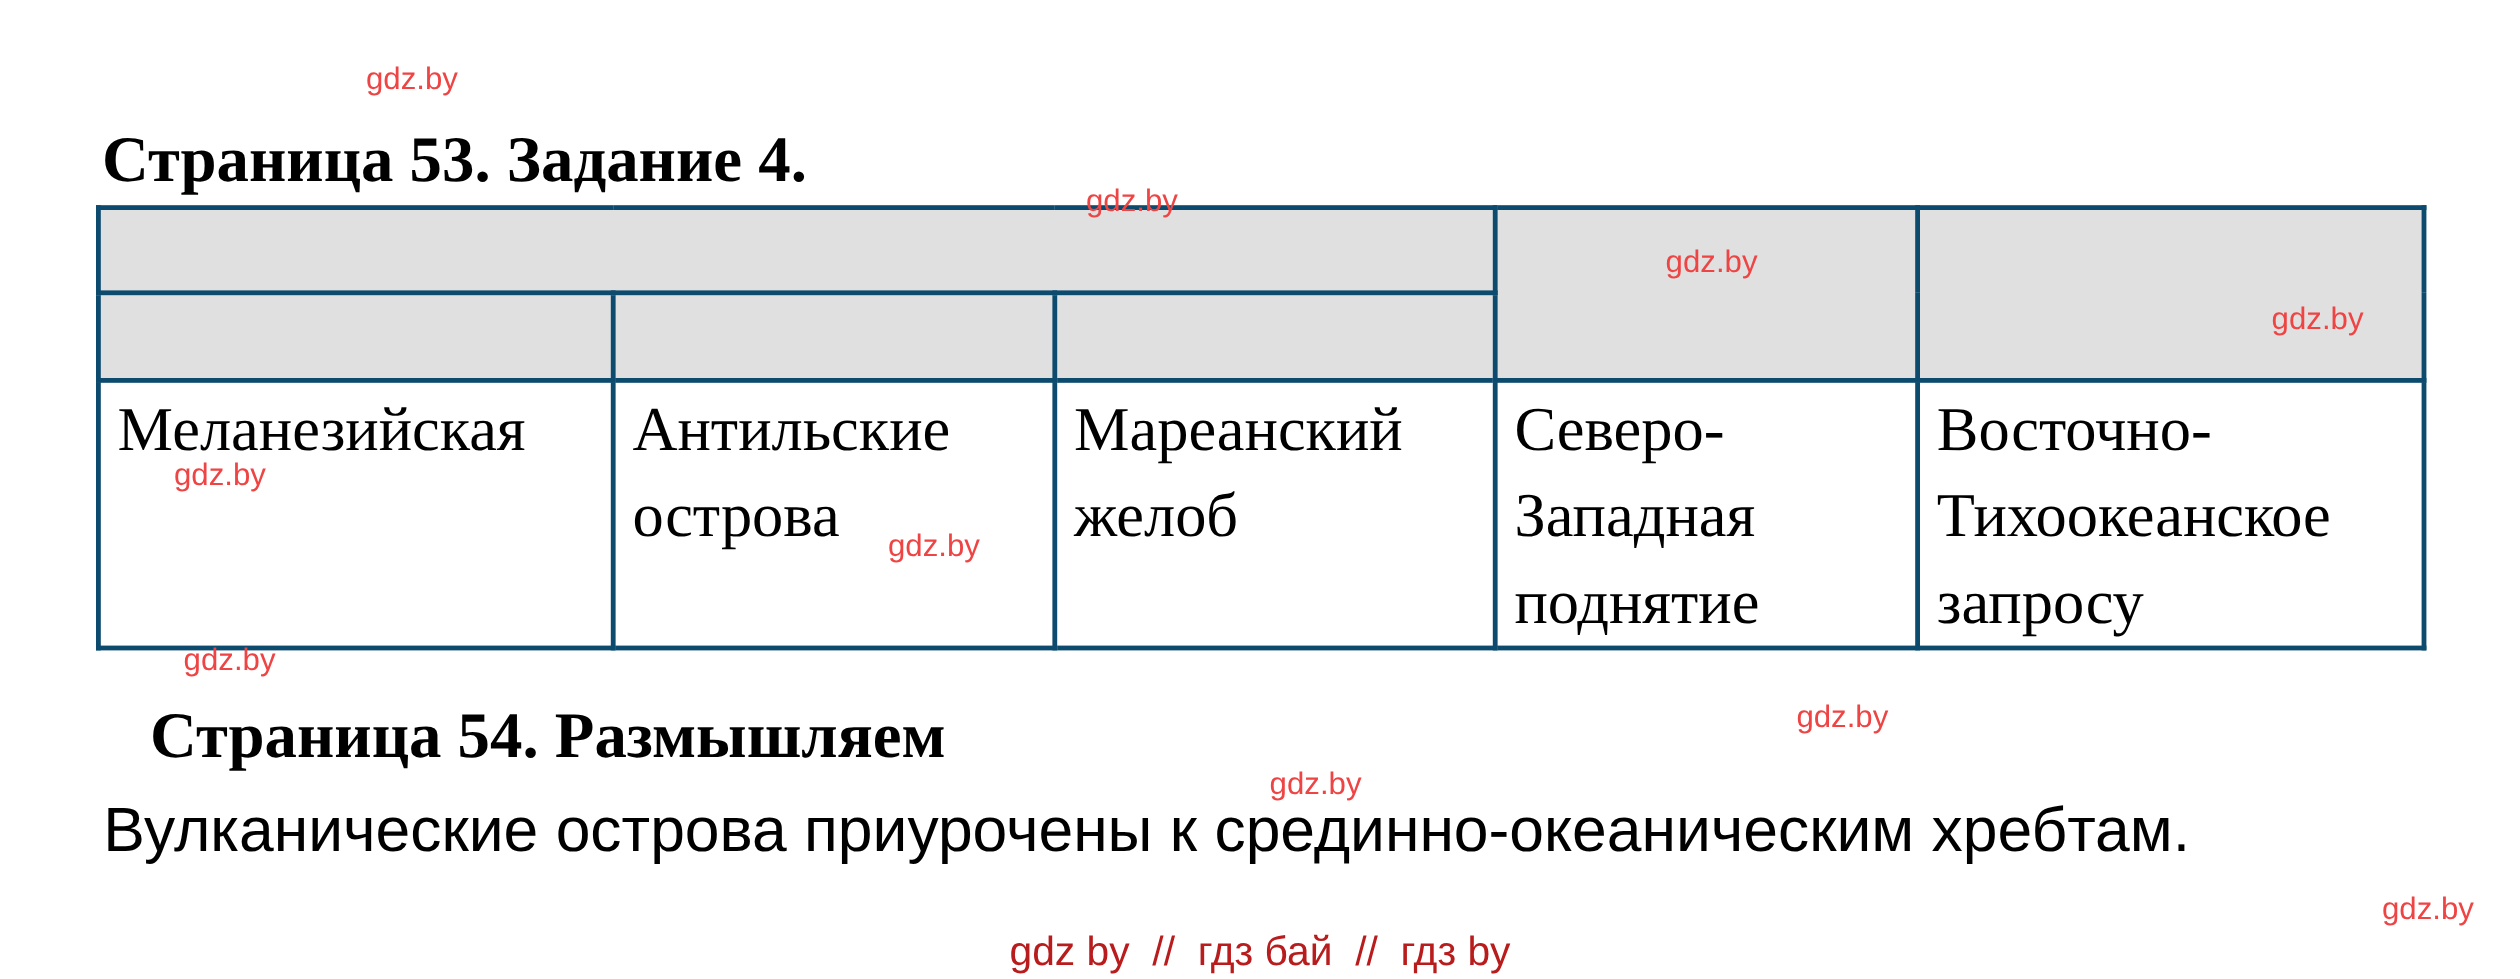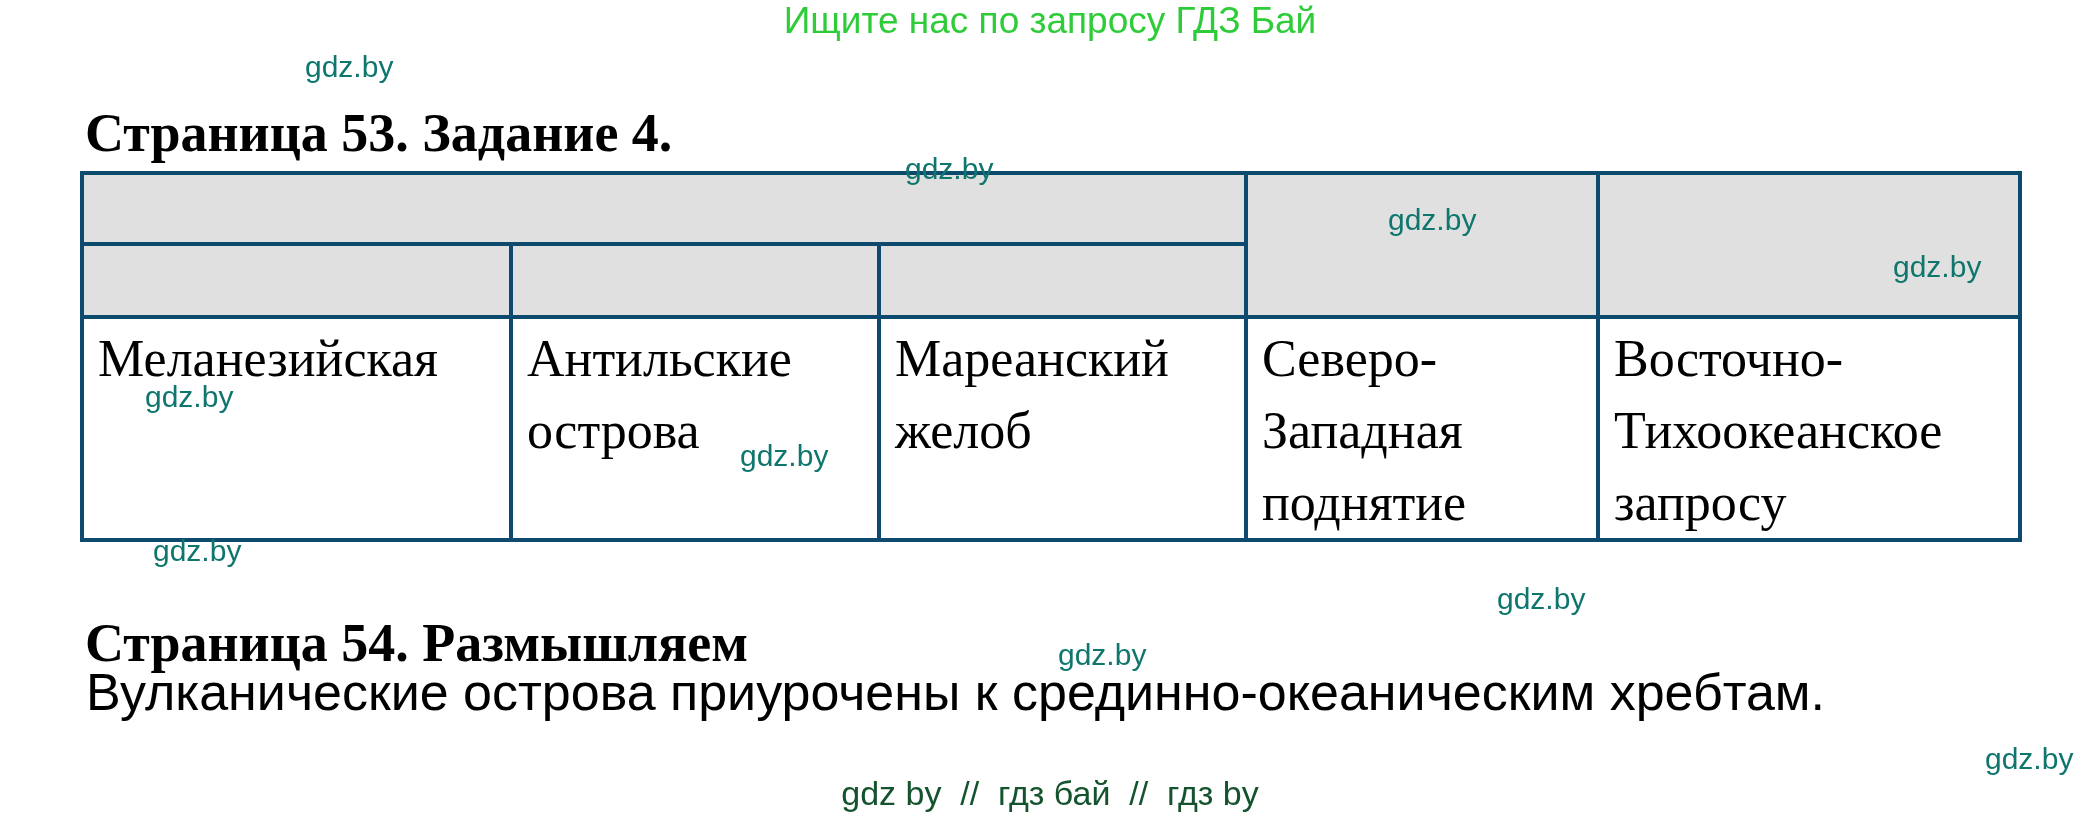--- a/index.html
+++ b/index.html
@@ -26,21 +26,21 @@
     position: absolute;
     left: 85px;
     margin: 0;
     font-family: "Liberation Serif", serif;
     font-weight: 700;
     font-size: 54px;
     line-height: 1.0;
     white-space: nowrap;
   }
   .heading-1 { top: 106px; }
-  .heading-2 { top: 616px; }
+  .heading-2 { top: 586px; margin-left: 40px; }
   .answer-sentence {
     position: absolute;
     left: 86px;
     top: 666px;
     margin: 0;
     font-family: Liberation Sans, sans-serif;
     font-size: 52px;
     line-height: 1.0;
     white-space: nowrap;
   }
@@ -64,52 +64,51 @@
   .answer-table td.data-cell {
     background: #ffffff;
     font-family: "Liberation Serif", serif;
     font-size: 52px;
     line-height: 1.38;
     padding: 4px 10px 0 14px;
   }
   .wm {
     position: absolute;
     font-family: "Liberation Sans", sans-serif;
-    font-size: 30px;
-    color: #0f766e;
+    font-size: 26px;
+    color: #ef4444;
     line-height: 1.0;
     z-index: 3;
     white-space: nowrap;
   }
   .wm-top            { left: 305px;  top: 52px;  }
   .wm-above-table    { left: 905px;  top: 154px; }
   .wm-col4-header    { left: 1388px; top: 205px; }
   .wm-col5-header    { left: 1893px; top: 252px; }
   .wm-cell-1         { left: 145px;  top: 382px; }
   .wm-cell-2         { left: 740px;  top: 441px; }
   .wm-below-table    { left: 153px;  top: 536px; }
   .wm-mid-right      { left: 1497px; top: 584px; }
   .wm-above-sentence { left: 1058px; top: 640px; }
   .wm-bottom-right   { left: 1985px; top: 744px; }
   .footer-keywords {
     position: absolute;
     left: 0; right: 0; top: 774px;
     text-align: center;
     font-family: "Liberation Sans", sans-serif;
     font-size: 34px;
-    color: #14532d;
+    color: #b91c1c;
     white-space: pre;
   }
 </style>
 </head>
 <body>
 
 <div class="page">
 
-  <div class="promo-banner">Ищите нас по запросу ГДЗ Бай</div>
 
   <span class="wm wm-top">gdz.by</span>
 
   <h1 class="heading heading-1">Страница 53. Задание 4.</h1>
 
   <span class="wm wm-above-table">gdz.by</span>
 
   <table class="answer-table">
     <colgroup>
       <col style="width:429px">

